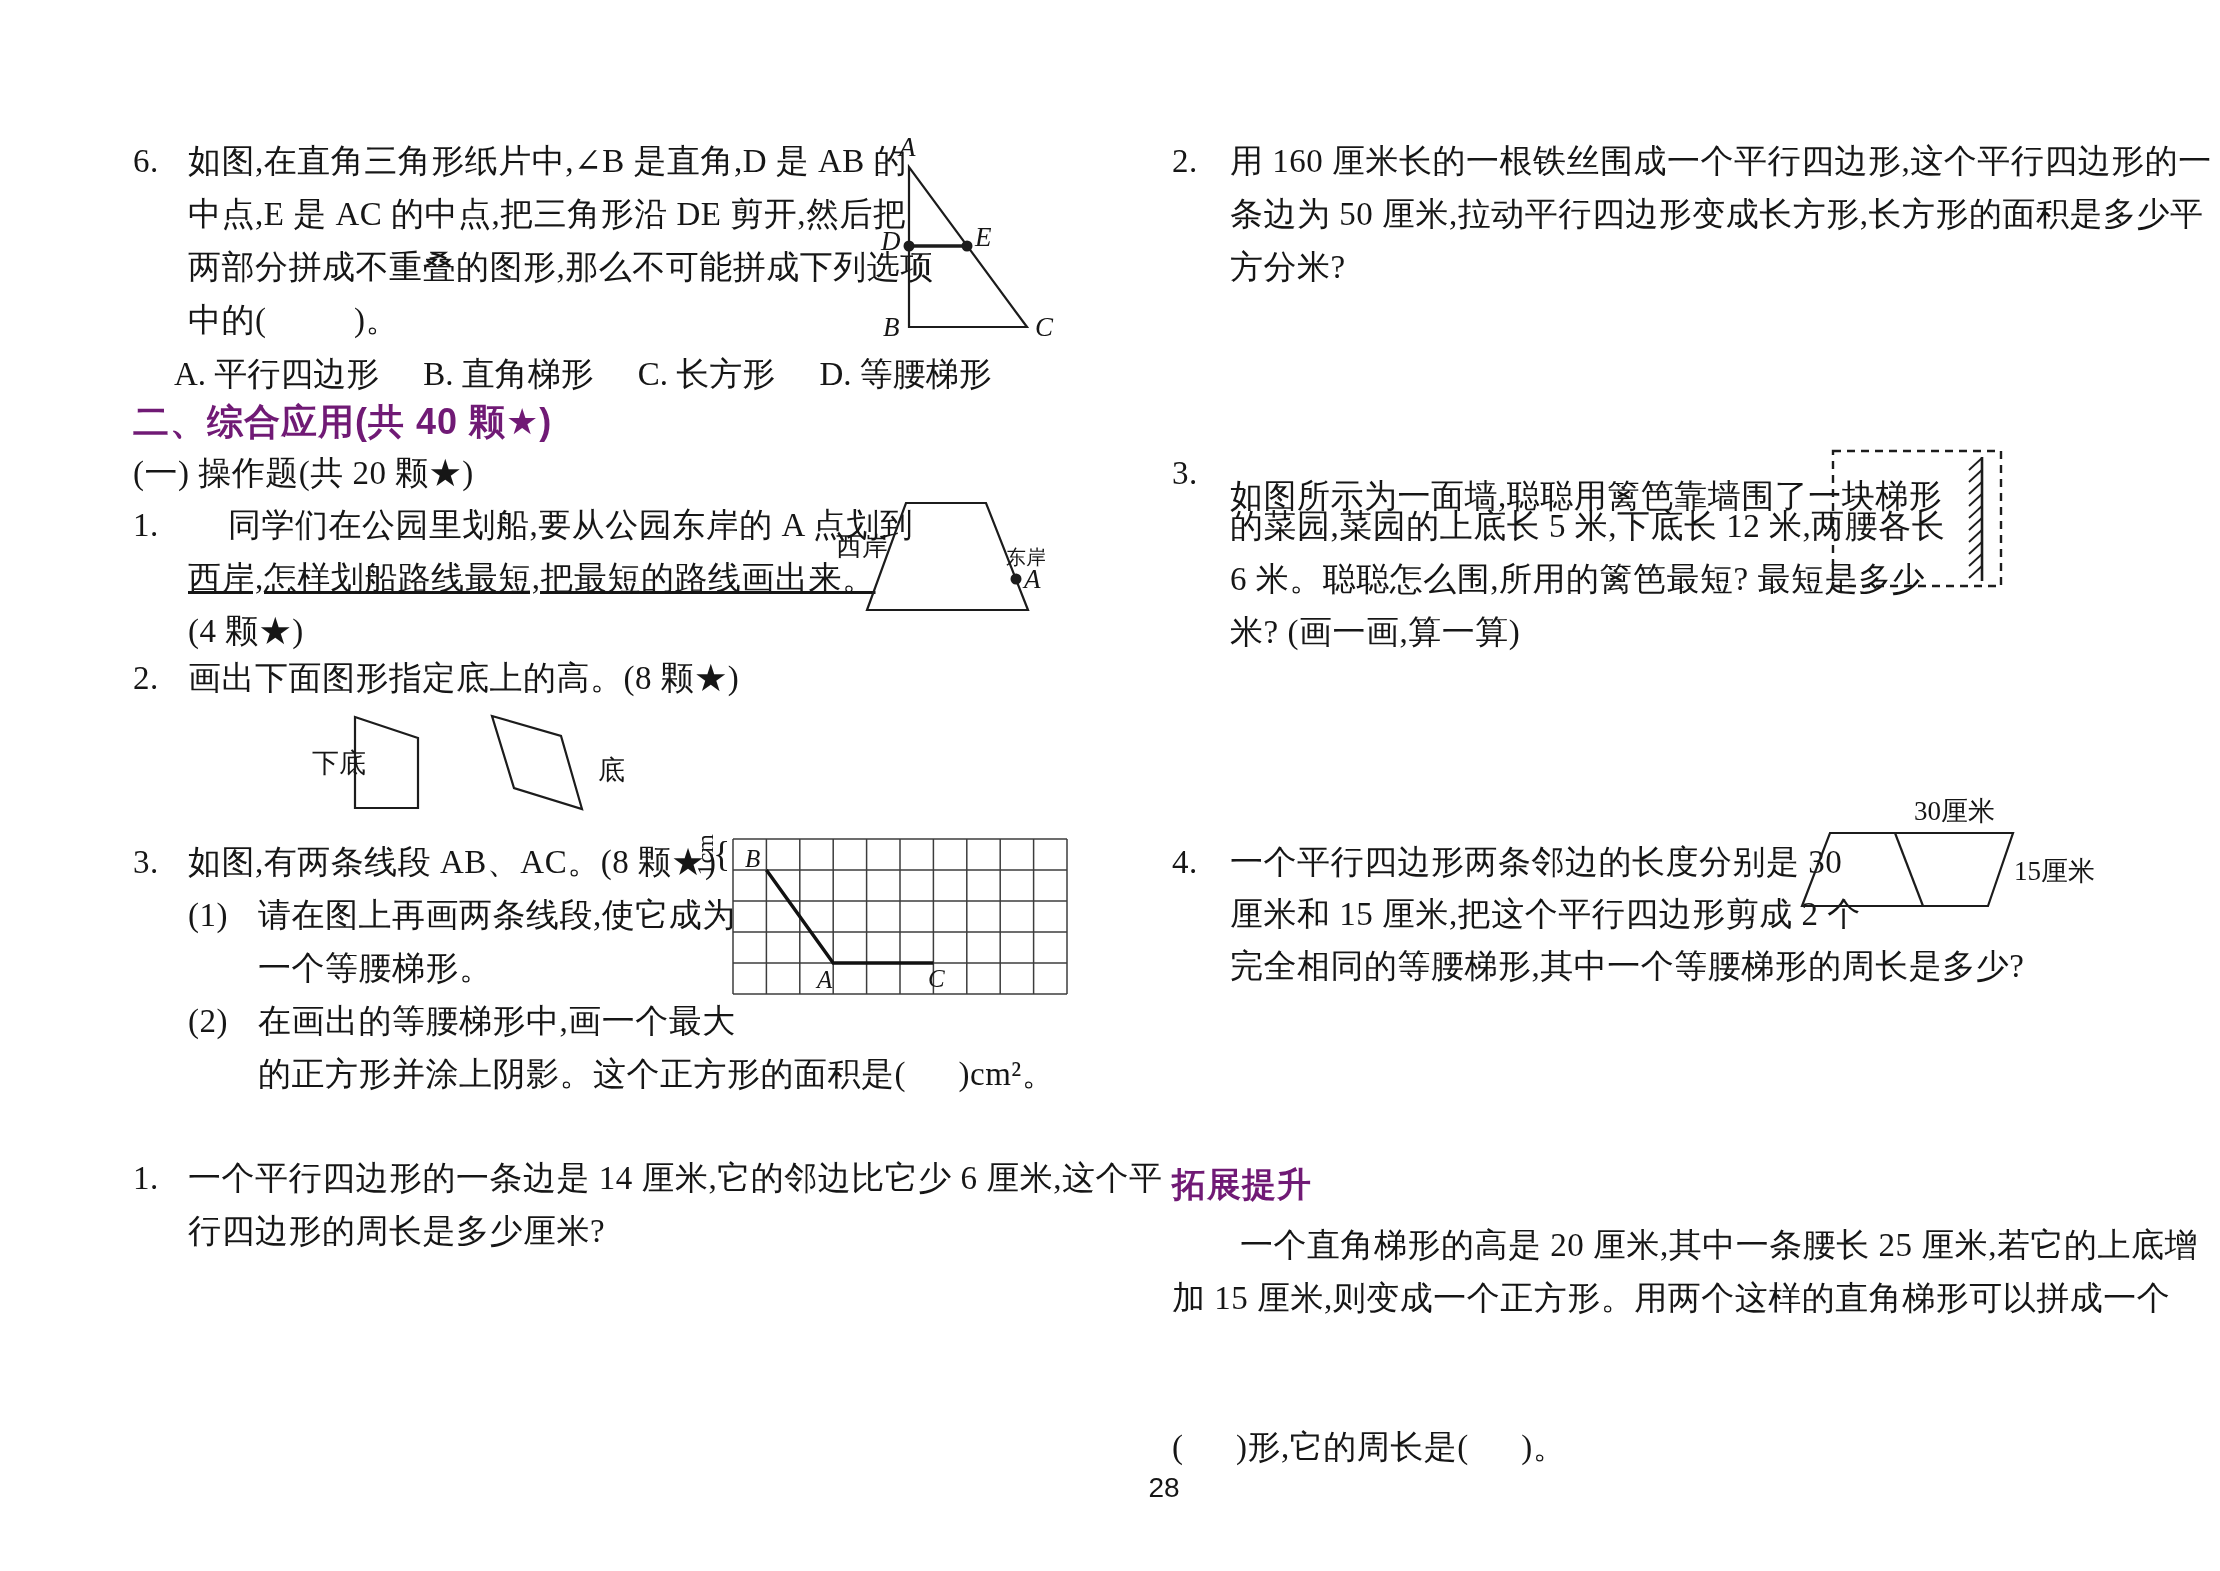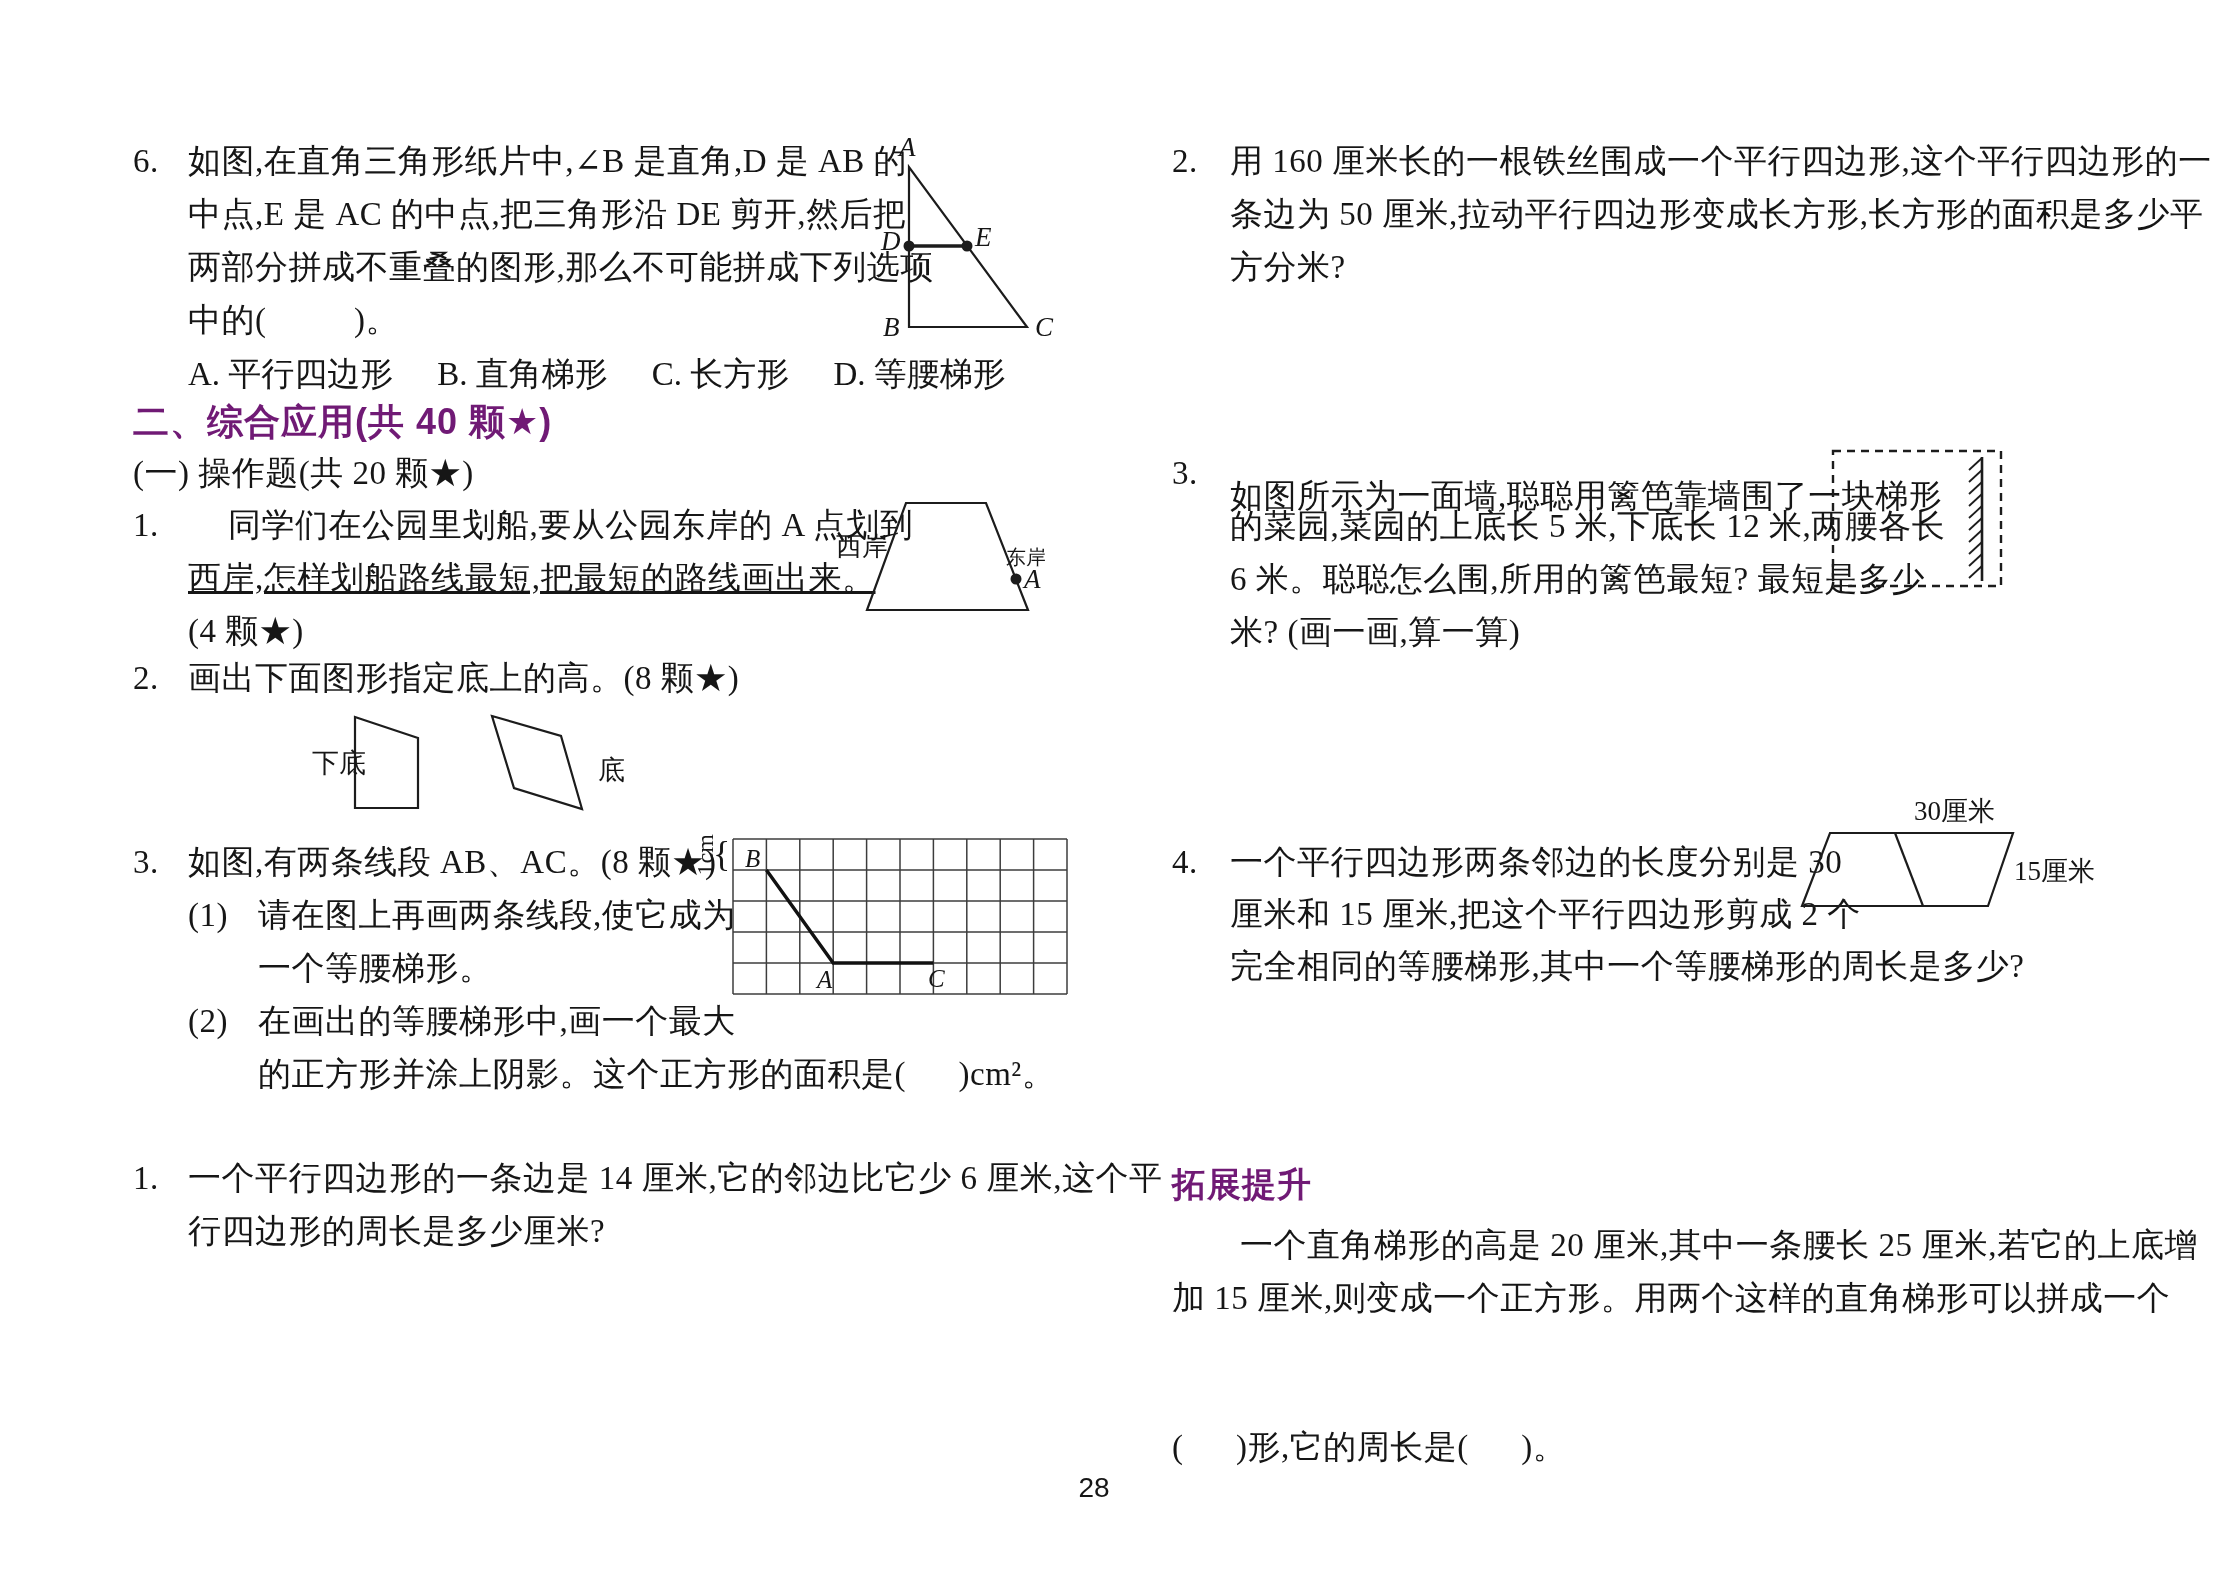--- a/index.html
+++ b/index.html
@@ -35,21 +35,21 @@
 </head>
 <body>
 
 <div class="page">
 
   <div class="line" style="left:133px; top:140px;">6.</div>
   <div class="line" style="left:188px; top:140px;">如图,在直角三角形纸片中,∠B 是直角,D 是 AB 的</div>
   <div class="line" style="left:188px; top:193px;">中点,E 是 AC 的中点,把三角形沿 DE 剪开,然后把</div>
   <div class="line" style="left:188px; top:246px;">两部分拼成不重叠的图形,那么不可能拼成下列选项</div>
   <div class="line" style="left:188px; top:299px;">中的(          )。</div>
-  <div class="opts" style="left:188px; top:352px;">
+  <div class="opts" style="left:174px; top:352px;">
     <span>A. 平行四边形</span>
     <span>B. 直角梯形</span>
     <span>C. 长方形</span>
     <span>D. 等腰梯形</span>
   </div>
 
   <div class="fig" style="left:855px; top:128px; width:215px; height:225px;">
     <svg width="215" height="225">
       <polygon points="54,39 54,199 172,199" fill="none" stroke="#1c1c1c" stroke-width="2.2"></polygon>
       <line x1="54" y1="118" x2="112" y2="118" stroke="#1c1c1c" stroke-width="3.6"></line>
@@ -183,15 +183,15 @@
     </svg>
     <div class="flab" style="left:126px; top:6px; font-size:27px;">30厘米</div>
     <div class="flab" style="left:226px; top:66px; font-size:27px;">15厘米</div>
   </div>
 
   <div class="h-cyan" style="left:1172px; top:1162px; font-size:34px;">拓展提升</div>
   <div class="line" style="left:1240px; top:1224px;">一个直角梯形的高是 20 厘米,其中一条腰长 25 厘米,若它的上底增</div>
   <div class="line" style="left:1172px; top:1277px;">加 15 厘米,则变成一个正方形。用两个这样的直角梯形可以拼成一个</div>
   <div class="line" style="left:1172px; top:1386px;margin-top:40px;">(      )形,它的周长是(      )。</div>
 
-  <div class="pageno" style="left:1054px; top:1472px;">28</div>
+  <div class="pageno" style="left:1124px; top:1472px;">28</div>
 
 </div>
 
 </body></html>

